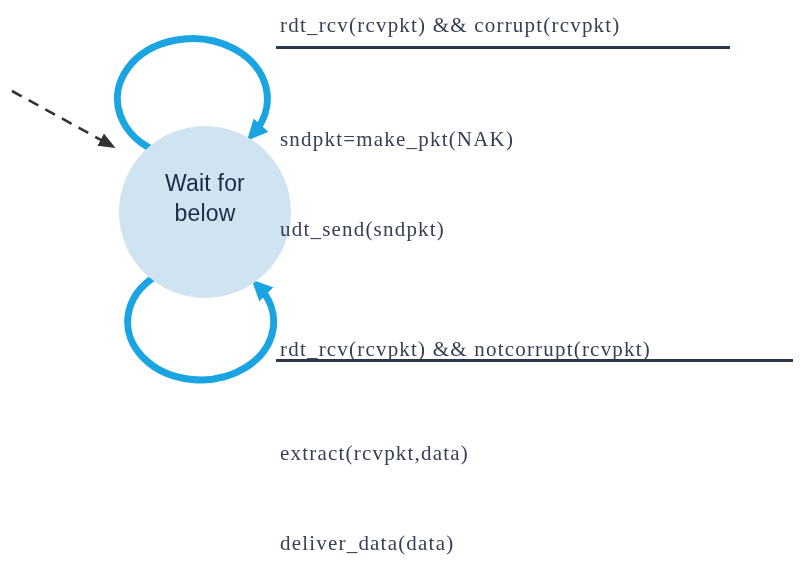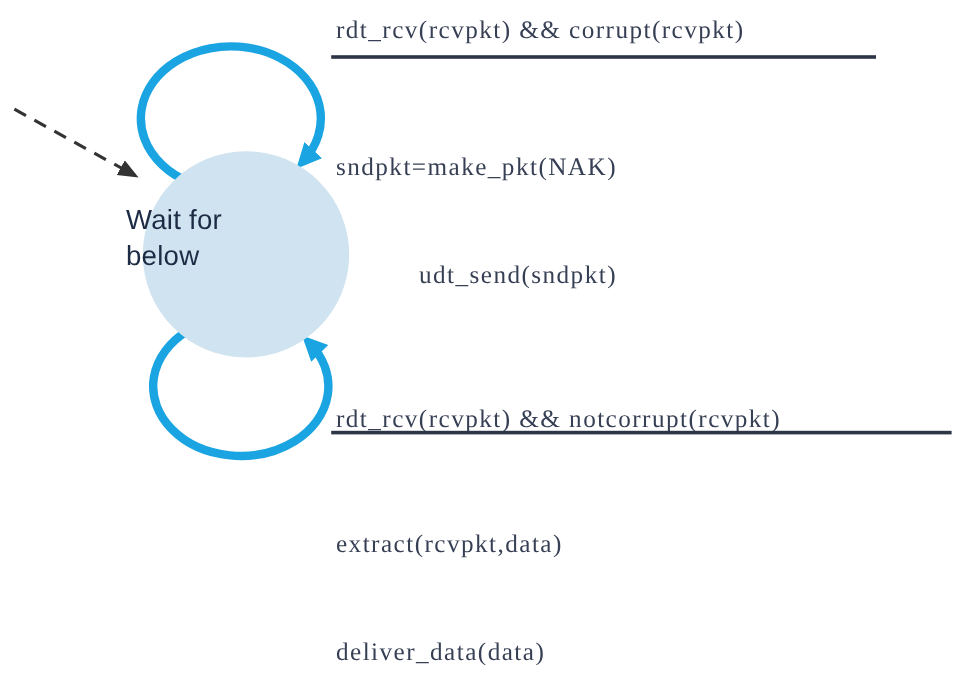--- a/index.html
+++ b/index.html
@@ -25,39 +25,39 @@
     stroke: var(--dashed_arrow, #333333);
     stroke-width: 2.6;
     stroke-dasharray: 11 8;
   }
 
   .state-label {
     position: absolute;
     left: 105px;
     top: 168px;
     width: 200px;
-    text-align: left;
+    text-align: center;
     color: var(--state_text, #1e2b45);
     font-size: 23px;
     line-height: 30px;
     font-weight: 500;
     letter-spacing: 0.2px;
   }
 
   .code {
     position: absolute;
     color: var(--code_text, #363f54);
     font-family: Liberation Serif, serif;
     font-size: 21px;
     letter-spacing: 1.2px;
     white-space: pre;
   }
   .cond-top    { left: 280px; top: 13px;  }
   .cond-bottom { left: 280px; top: 326px; margin-top: 11px; }
-  .actions-top    { left: 280px; top: 64px;  line-height: 30px; text-align: right; }
+  .actions-top    { left: 280px; top: 64px;  line-height: 30px; }
   .actions-bottom { left: 280px; top: 378px; line-height: 30px; }
 
   .rule {
     position: absolute;
     height: 3px;
     background: var(--underline, #2c3646);
   }
   .rule-top    { left: 276px; top: 46px;  width: 454px; }
   .rule-bottom { left: 276px; top: 359px; width: 517px; }
 

